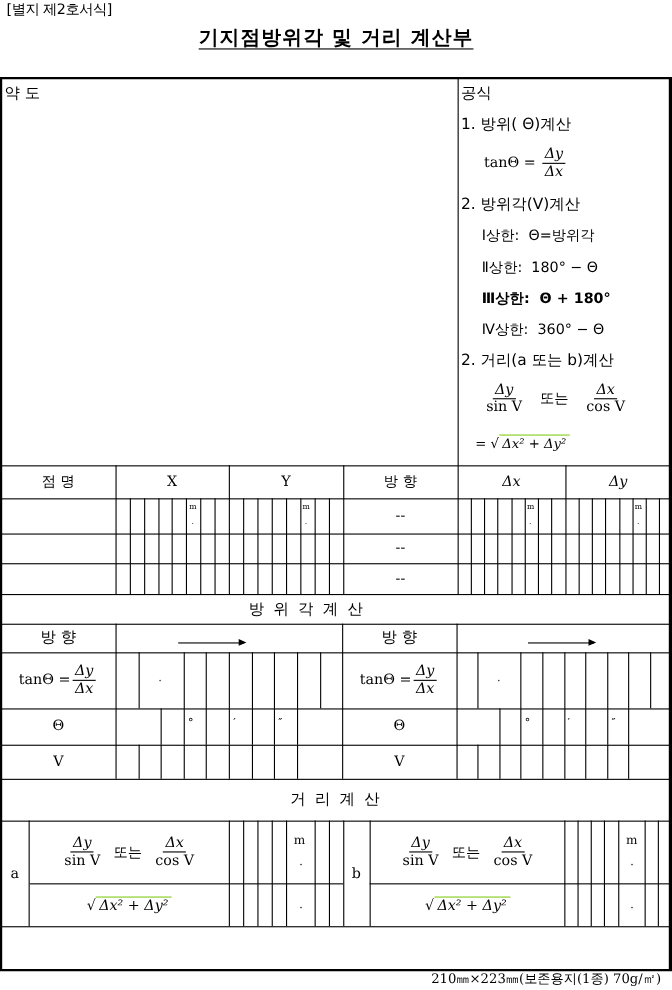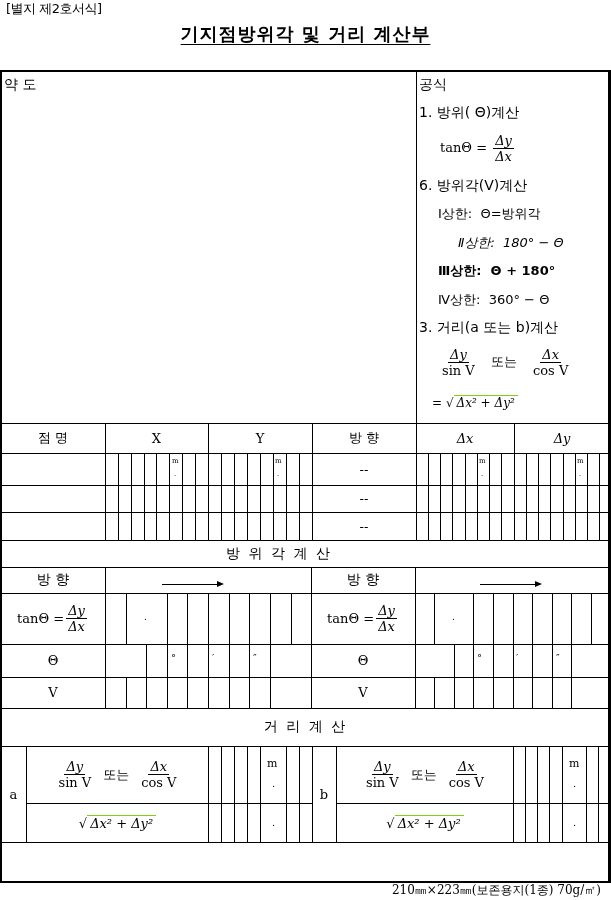--- a/index.html
+++ b/index.html
@@ -40,38 +40,38 @@
 
 <div class="formula-line sans" style="top:76px; font-size:14px;">공식</div>
 <div class="formula-line sans" style="top:104px; font-size:14px;">1. 방위( Θ)계산</div>
 <div class="formula-line" style="top:133px; left:440px;">
   <span>tanΘ =</span>
   <span class="frac">
     <span class="num it">Δy</span>
     <span class="den it">Δx</span>
   </span>
 </div>
-<div class="formula-line sans" style="top:177px; font-size:14px;">6. 방위각(V)계산</div>
+<div class="formula-line sans" style="top:177px; font-size:14px;">2. 방위각(V)계산</div>
 <div class="formula-line sans" style="top:205px; left:438px;">
   <span>Ⅰ상한:</span>&nbsp;
   <span>Θ=방위각</span>
 </div>
-<div class="formula-line sans" style="top:234px; left:458px;font-style:italic;">
+<div class="formula-line sans" style="top:234px; left:438px;">
   <span>Ⅱ상한:</span>&nbsp;
   <span>180°  − Θ</span>
 </div>
 <div class="formula-line sans" style="top:262px; left:438px;font-weight:bold;">
   <span>Ⅲ상한:</span>&nbsp;
   <span>Θ + 180°</span>
 </div>
 <div class="formula-line sans" style="top:291px; left:438px;">
   <span>Ⅳ상한:</span>&nbsp;
   <span>360°  − Θ</span>
 </div>
-<div class="formula-line sans" style="top:319px; font-size:14px;">3. 거리(a 또는 b)계산</div>
+<div class="formula-line sans" style="top:319px; font-size:14px;">2. 거리(a 또는 b)계산</div>
 <div class="formula-line" style="top:347px; left:438px;">
   <span class="frac">
     <span class="num it">Δy</span>
     <span class="den">sin V</span>
   </span>
   <span class="sans" style="margin:0 8px;">또는</span>
   <span class="frac">
     <span class="num it">Δx</span>
     <span class="den">cos V</span>
   </span>

